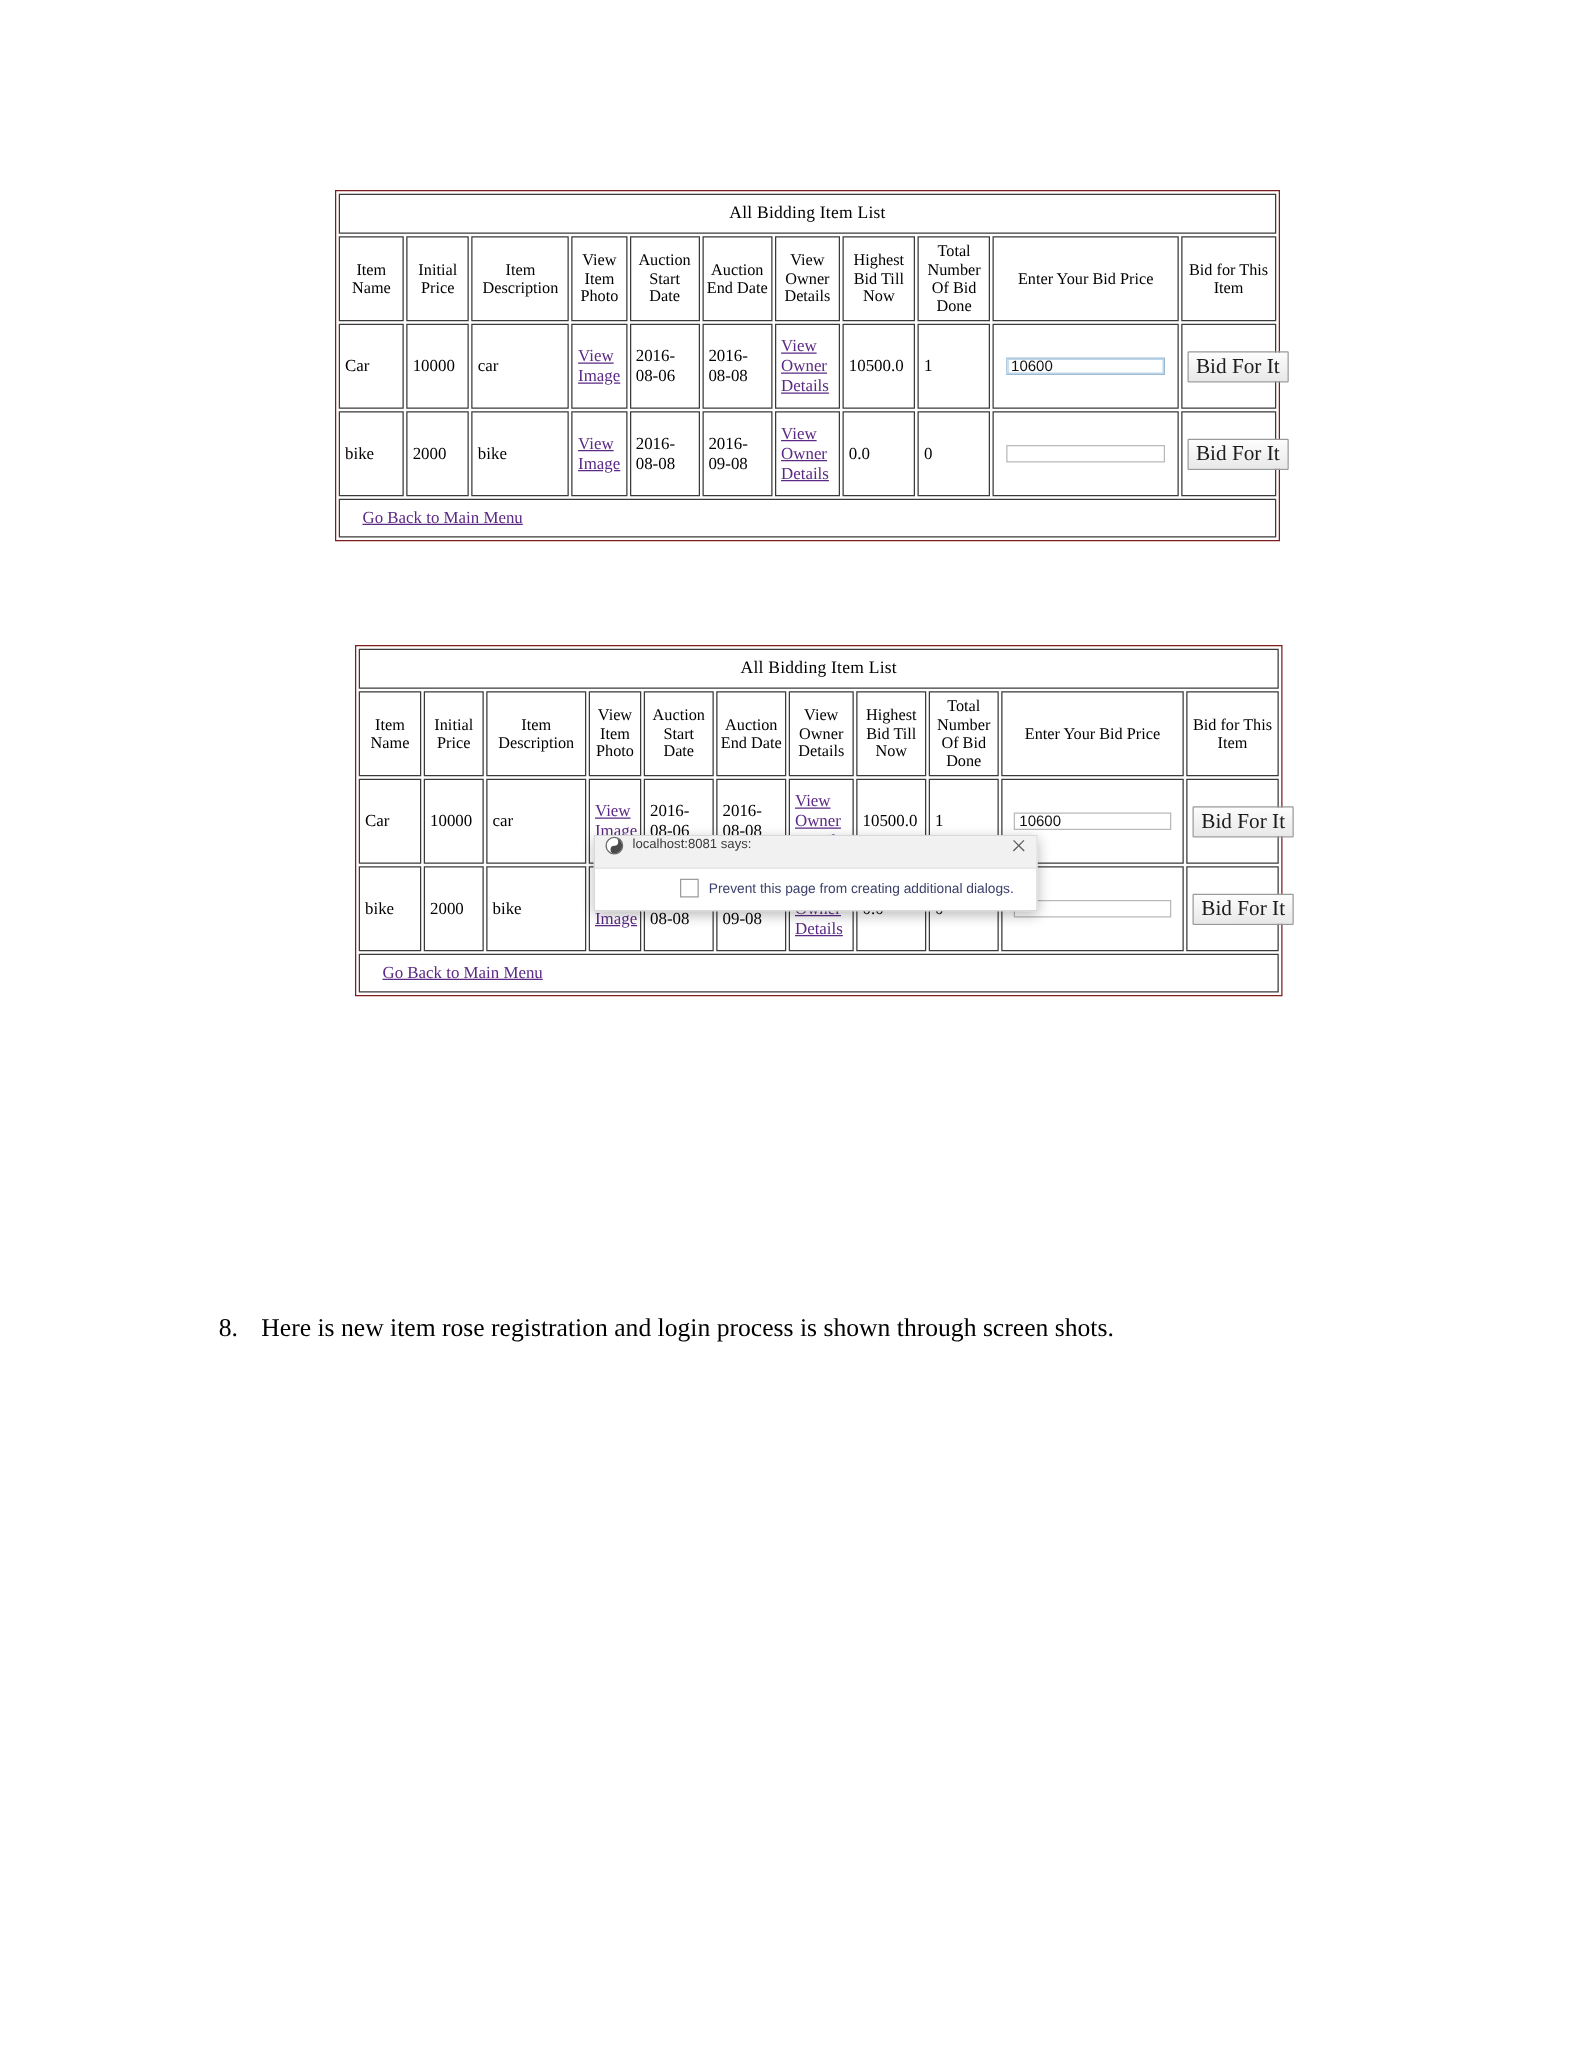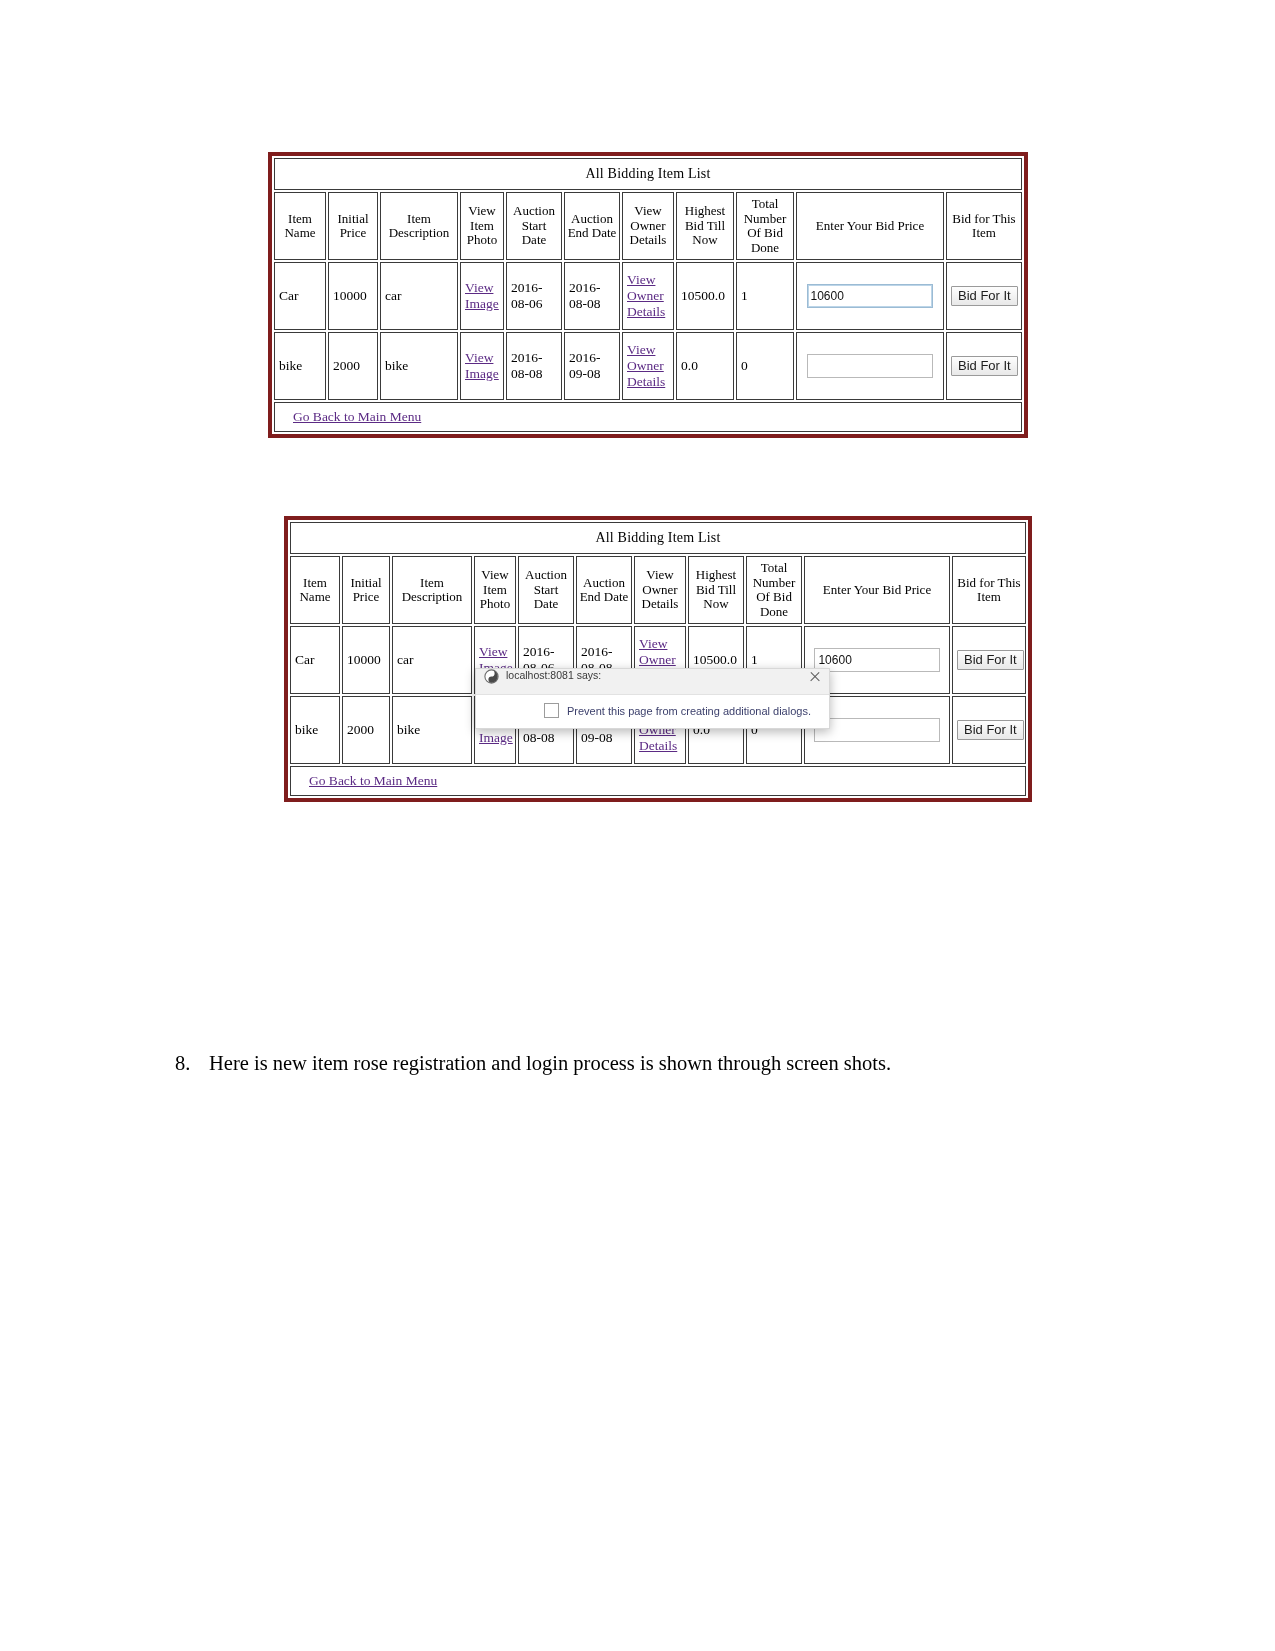--- a/index.html
+++ b/index.html
@@ -16,21 +16,21 @@
   }
 
   
   .shot {
     position: absolute;
     background: #ffffff;
   }
   table.bidtable {
     border-collapse: separate;
     border-spacing: 2px;
-    border: 4px solid #7f1d1d;
+    border: 1px solid #7f1d1d;
     background: #ffffff;
     table-layout: fixed;
     width: 100%;
   }
   table.bidtable td,
   table.bidtable th {
     border: 1px solid #3a3a3a;
     background: #ffffff;
     padding: 2px 4px;
     font-weight: normal;
@@ -63,37 +63,37 @@
     line-height: 1.18;
     cursor: pointer;
     display: inline-block;
   }
   .footer-cell {
     padding: 6px 18px !important;
     font-size: 14px;
   }
   .bidinput {
     width: 92%;
-    height: 24px;
+    height: 14px;
     box-sizing: border-box;
     font-family: "Liberation Sans", sans-serif;
     font-size: 12px;
     padding: 1px 3px;
     border: 1px solid #b9b9b9;
     background: #fff;
     color: #111;
     outline: none;
   }
   .bidinput.focused {
     border: 1px solid #9bbbd4;
     box-shadow: 0 0 0 1px #bcd5e8 inset;
   }
   .bidbtn {
-    font-family: Liberation Sans, sans-serif;
-    font-size: 13px;
+    font-family: Liberation Serif, serif;
+    font-size: 17px;
     padding: 1px 6px 2px 6px;
     background: linear-gradient(#fdfdfd, #e8e8e8);
     border: 1px solid #9a9a9a;
     border-radius: 1px;
     color: #1c1c1c;
     cursor: pointer;
     white-space: nowrap;
   }
   .cellcenter { text-align: center; }
 

